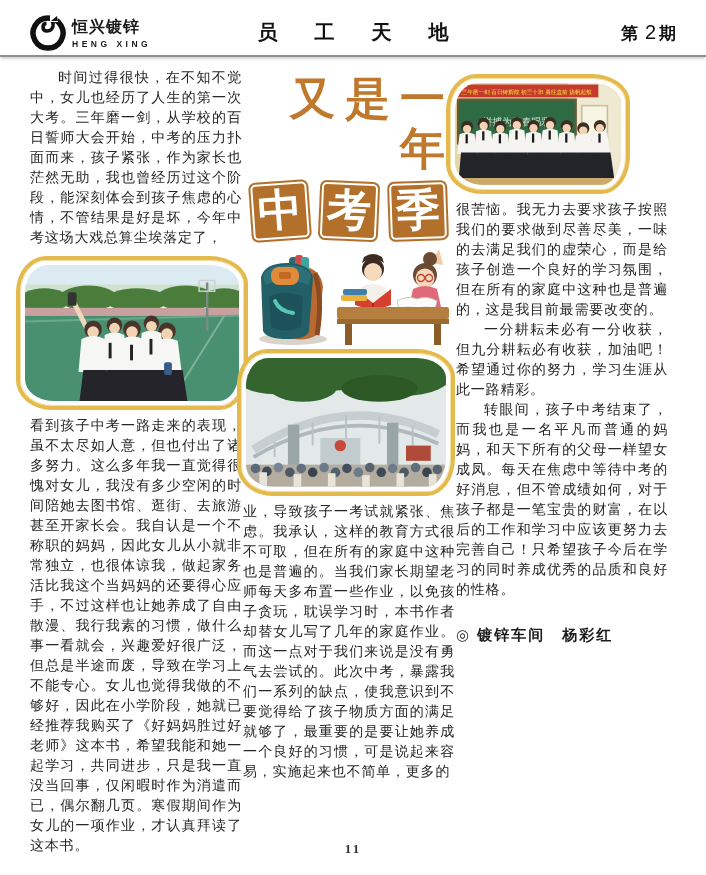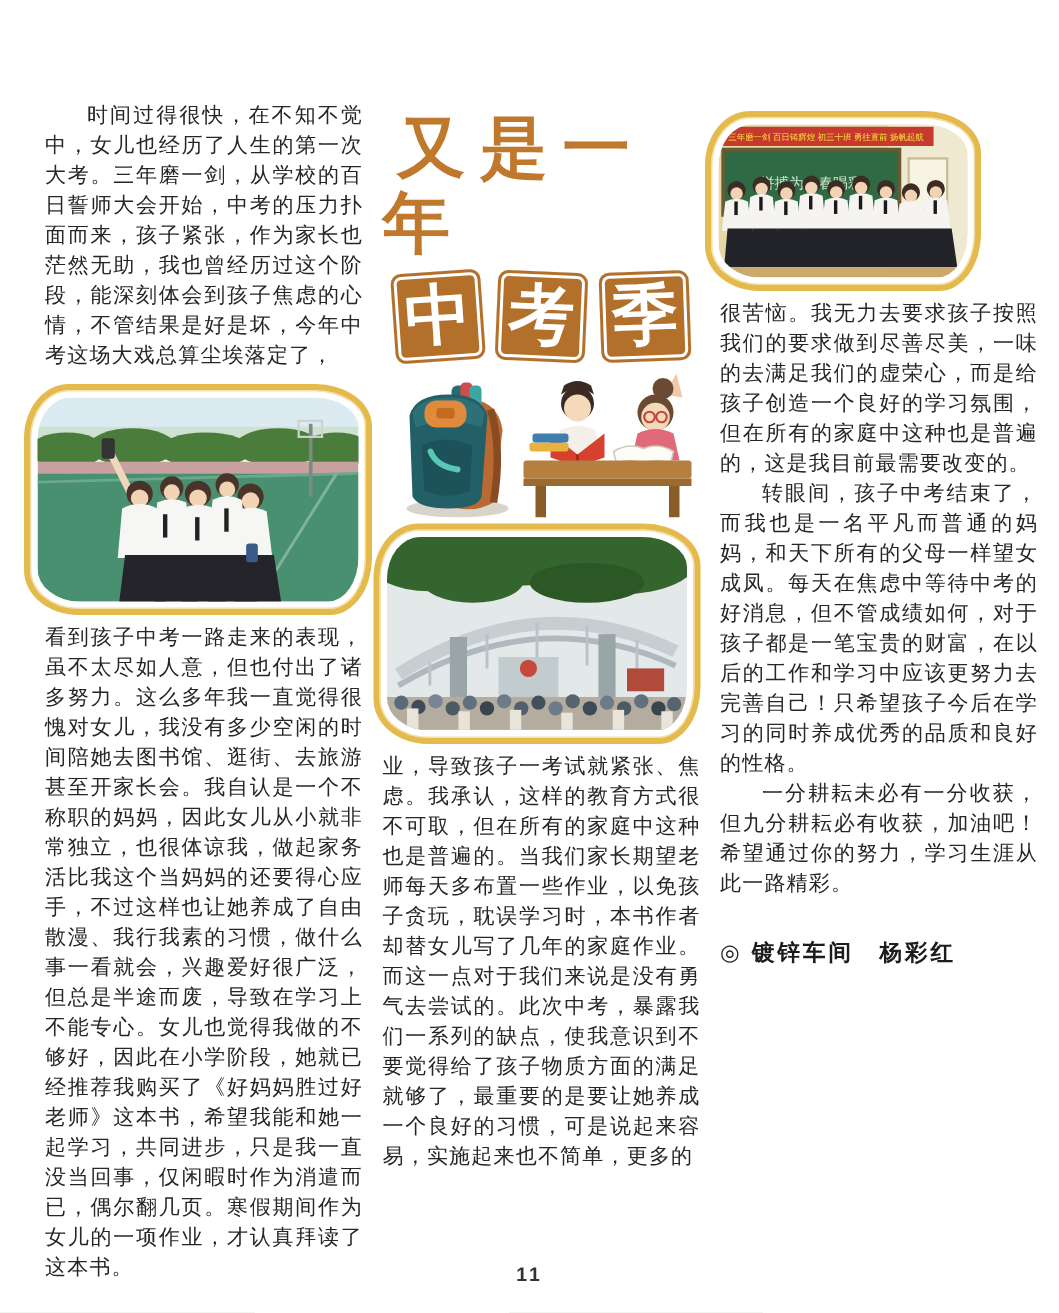--- a/index.html
+++ b/index.html
@@ -20,40 +20,40 @@
   .logo-text .en { font-family:"Liberation Sans","DejaVu Sans",sans-serif; font-weight:bold; font-size:8.5px; color:#1a1a1a; letter-spacing:3.5px; margin-top:1px; }
   .masthead {
     position:absolute; left:0; right:0; text-align:center;
     font-size:20px; font-weight:bold; color:#111; letter-spacing:16px; text-indent:16px;
   }
   .issue { margin-left:auto; font-size:17px; font-weight:bold; color:#111; letter-spacing:4px; display:flex; align-items:baseline; gap:3px; z-index:2; background:#fff; padding-left:6px;}
   .issue .num { font-family:"Liberation Sans","DejaVu Sans",sans-serif; font-size:20px; font-weight:normal; letter-spacing:0; }
   
   .columns {
     position:absolute; top:68px; left:30px; right:20px; bottom:48px;
-    display:flex; gap:13px;
+    display:flex; gap:1px;
   }
   .col { width:212px; flex:0 0 212px; }
   .col p {
     font-size:14px; line-height:20px; color:#262626; text-align:justify;
     letter-spacing:0.8px;
   }
   .col p.indent { text-indent:2em; }
   
   .photo-frame {
     background:#fff; border:4px solid #e4ba4c; padding:5px;
     border-radius:30px 38px 28px 36px / 36px 28px 38px 30px;
     box-shadow:inset 0 0 0 1px #f3e0a8;
   }
   .photo-frame svg { display:block; width:100%; border-radius:22px 30px 20px 28px / 28px 20px 30px 22px; }
   .frame1 { width:232px; margin:8px 0 6px -14px; }
   .frame2 { width:218px; margin:2px 0 6px -6px; }
   .frame3 { width:184px; margin:6px 0 6px -10px; }
   
-  .feature-title { text-align:left; margin:6px 0 4px 0; }
+  .feature-title { text-align:right; margin:6px 0 4px 0; }
   .title-line1 {
     font-weight:bold; font-size:45px; line-height:50px; letter-spacing:10px; text-indent:10px;
     color:#c0782d; font-family:"Liberation Serif","DejaVu Serif",serif;
   }
   .seal-row { display:flex; justify-content:center; gap:9px; margin-top:7px; }
   .seal {
     width:60px; height:60px; background:#b2702a; border-radius:7px;
     display:flex; align-items:center; justify-content:center;
     box-shadow:inset 0 0 0 2px #b2702a, inset 0 0 0 4px #ffffff;
     color:#fff; font-size:44px; font-weight:bold; line-height:1;
@@ -64,29 +64,49 @@
   
   .illos { display:flex; align-items:flex-end; justify-content:space-between; padding:6px 2px 2px 6px; height:102px; }
   
   .byline {
     display:block; margin-top:26px;
     font-family:"Liberation Sans","DejaVu Sans",sans-serif;
     font-weight:bold; font-size:15px; color:#1c1c1c; letter-spacing:2px;
   }
   .page-number {
     position:absolute; bottom:18px; left:0; right:0; text-align:center;
-    font-family:Liberation Sans, sans-serif;
+    font-family:Liberation Serif, serif;
     font-size:13px; font-weight:600; color:#333; letter-spacing:2px;
   }
 </style>
 </head>
 <body>
 
 <div class="page">
 
+  <div class="header">
+    <div class="logo">
+      <svg width="36" height="36" viewBox="0 0 36 36">
+        <path d="M18 3 a15 15 0 1 0 0.1 0" fill="none" stroke="#111" stroke-width="5.5"></path>
+        <path d="M18 3 q6 2 5 8 q-1 5 -6 5 q-4 0 -4 -4 q0 -3.5 3.5 -3.5" fill="none" stroke="#111" stroke-width="3.5"></path>
+        <rect x="20" y="0" width="8" height="7" fill="#fff"></rect>
+        <path d="M21 6 l6 -5 l1 5 z" fill="#111"></path>
+      </svg>
+      <div class="logo-text">
+        <div class="cn">恒兴镀锌</div>
+        <div class="en">HENG XING</div>
+      </div>
+    </div>
+    <div class="masthead">员 工 天 地</div>
+    <div class="issue">
+      <span>第</span>
+      <span class="num">2</span>
+      <span>期</span>
+    </div>
+  </div>
 
   <div class="columns">
 
     <section class="col">
       <p class="indent">时间过得很快，在不知不觉中，女儿也经历了人生的第一次大考。三年磨一剑，从学校的百日誓师大会开始，中考的压力扑面而来，孩子紧张，作为家长也茫然无助，我也曾经历过这个阶段，能深刻体会到孩子焦虑的心情，不管结果是好是坏，今年中考这场大戏总算尘埃落定了，</p>
 
       <figure class="photo-frame frame1">
         <svg viewBox="0 0 220 140" preserveAspectRatio="none">
           <rect width="220" height="42" fill="#dcebf2"></rect>
           <rect y="20" width="220" height="22" fill="#cfe2d2"></rect>
@@ -315,20 +335,20 @@
                 <rect x="124" y="63" width="3" height="12"></rect>
               <rect x="146" y="67" width="3" height="12"></rect>
                 <rect x="190" y="67" width="3" height="12"></rect>
             </g>
           </g>
           <rect x="0" y="126" width="220" height="9" fill="#caa96a"></rect>
         </svg>
       </figure>
 
       <p>很苦恼。我无力去要求孩子按照我们的要求做到尽善尽美，一味的去满足我们的虚荣心，而是给孩子创造一个良好的学习氛围，但在所有的家庭中这种也是普遍的，这是我目前最需要改变的。</p>
+      <p class="indent">一分耕耘未必有一分收获，但九分耕耘必有收获，加油吧！希望通过你的努力，学习生涯从此一路精彩。</p>
       <p class="indent">转眼间，孩子中考结束了，而我也是一名平凡而普通的妈妈，和天下所有的父母一样望女成凤。每天在焦虑中等待中考的好消息，但不管成绩如何，对于孩子都是一笔宝贵的财富，在以后的工作和学习中应该更努力去完善自己！只希望孩子今后在学习的同时养成优秀的品质和良好的性格。</p>
-      <p class="indent">一分耕耘未必有一分收获，但九分耕耘必有收获，加油吧！希望通过你的努力，学习生涯从此一路精彩。</p>
       <span class="byline">◎ 镀锌车间　杨彩红</span>
     </section>
   </div>
 
   <div class="page-number">11</div>
 </div>
 
 </body></html>

